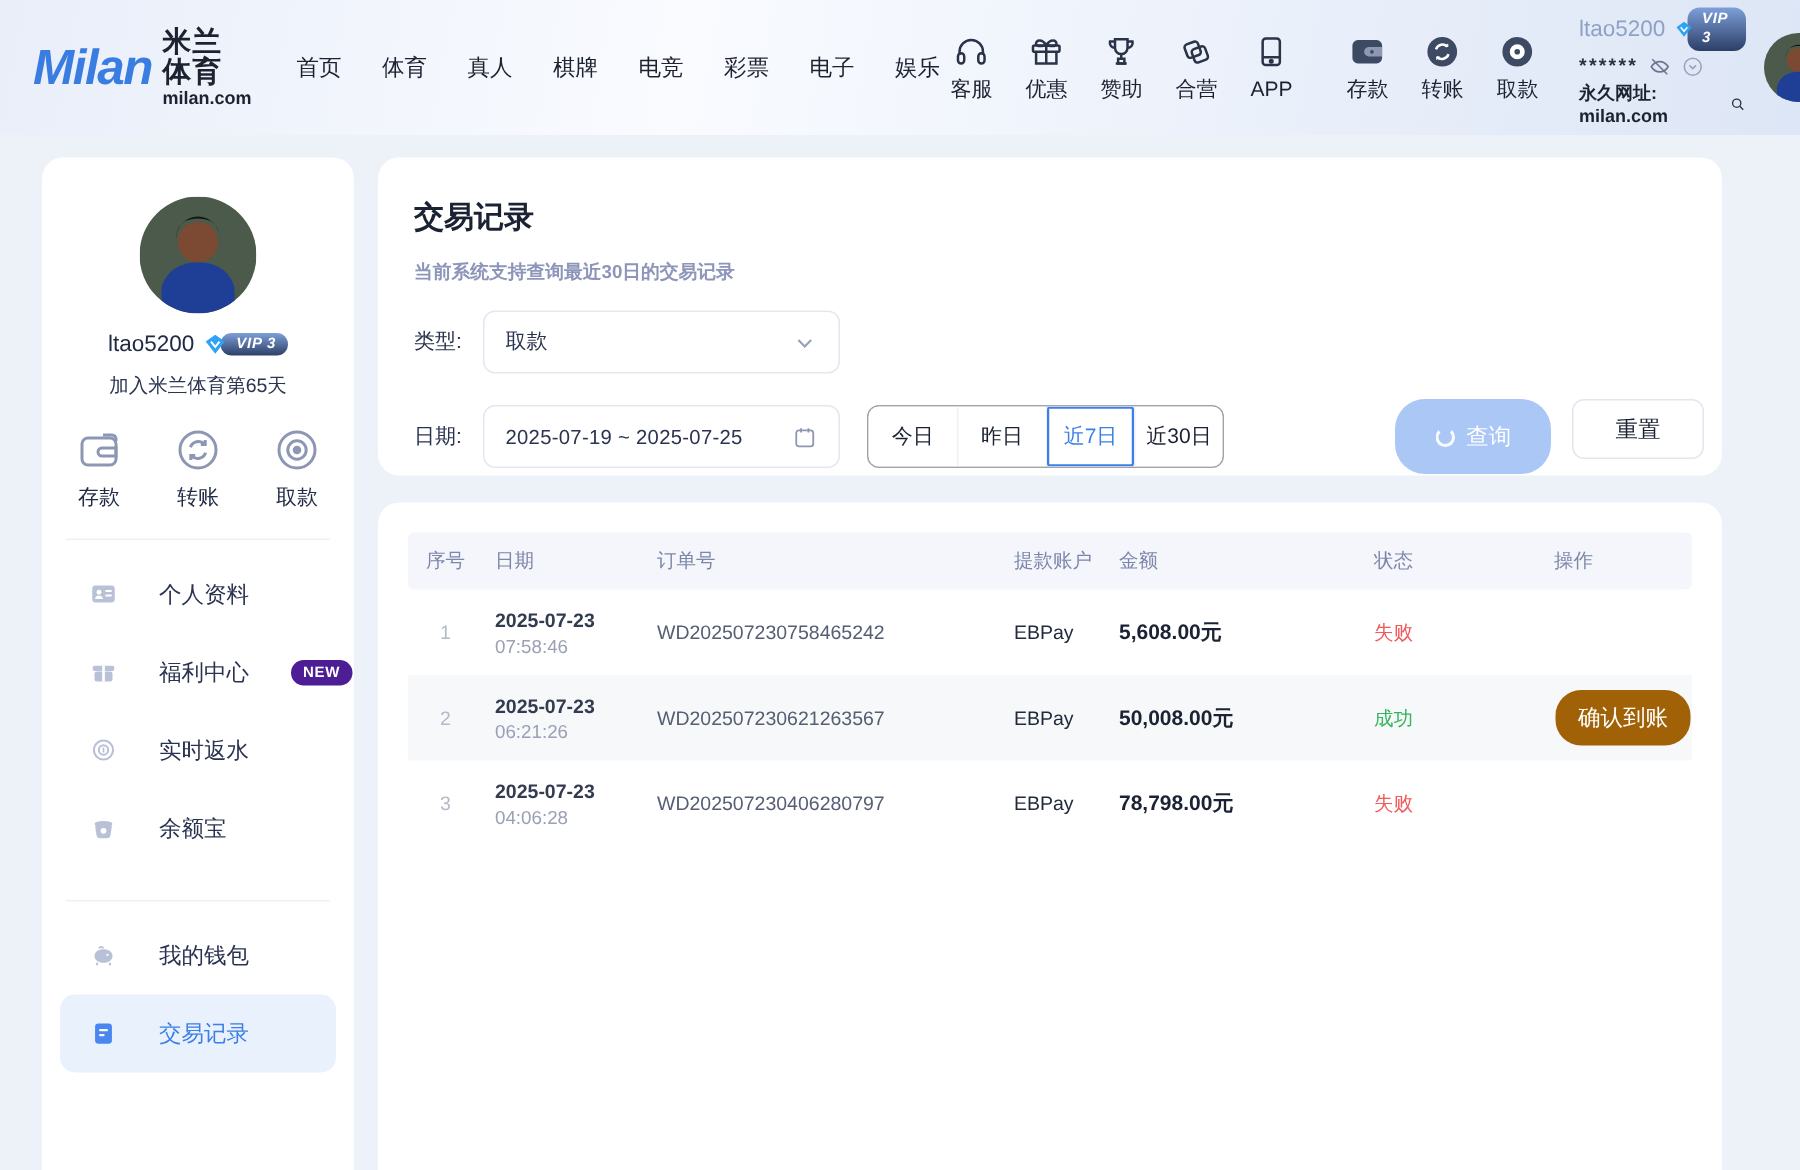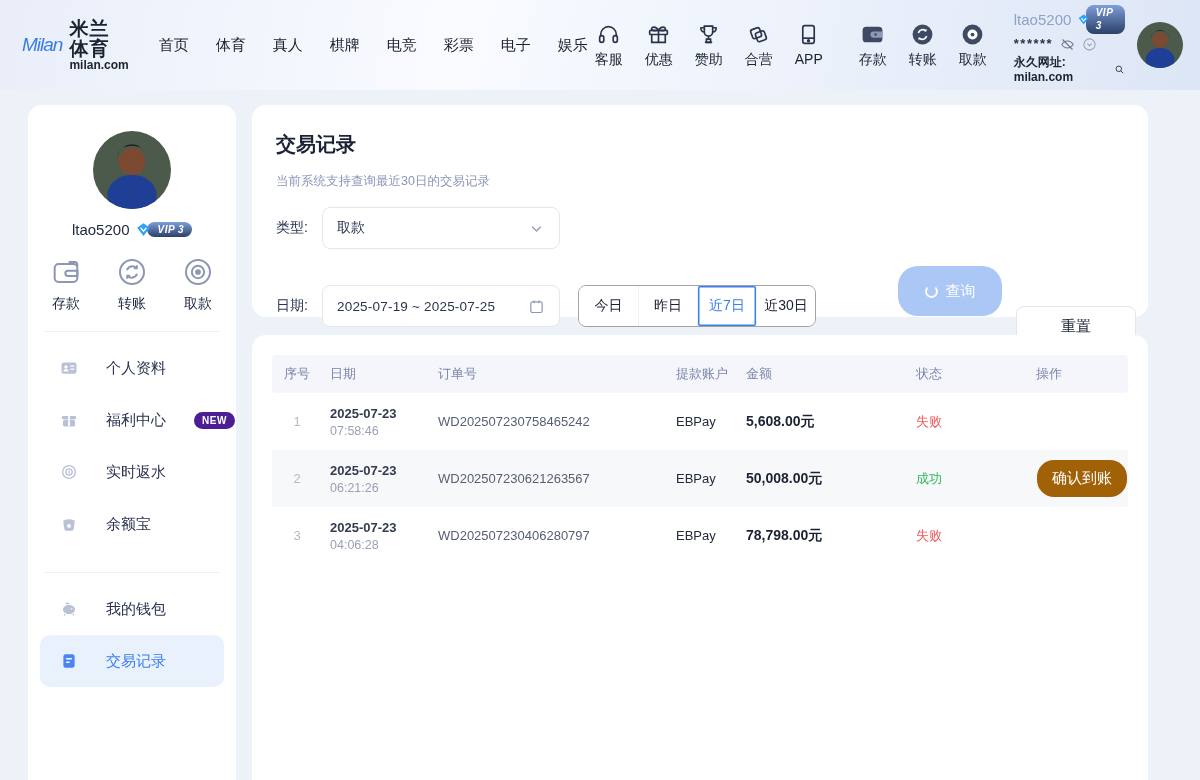--- a/index.html
+++ b/index.html
@@ -5,21 +5,21 @@
   * { margin:0; padding:0; box-sizing:border-box; }
   html,body { width:1200px; height:780px; }
   body { font-family:"Liberation Sans", sans-serif; overflow:hidden; }
   .app { position:relative; width:1200px; height:780px; background:#edf1f8; overflow:hidden; }
 
   
   .navbar { position:absolute; top:0; left:0; width:1200px; height:90px;
             background:linear-gradient(100deg,#e9eef9 0%,#f9fbff 38%,#dde6f6 100%);
             display:flex; align-items:center; padding:0 18px 0 22px; }
   .logo { display:flex; align-items:center; gap:7px; cursor:pointer; }
-  .logo-script { font-style:italic; font-weight:normal; font-size:19px; color:#3a7de0; letter-spacing:-1px; }
+  .logo-script { font-style:italic; font-weight:bold; font-size:33px; color:#3a7de0; letter-spacing:-1px; }
   .logo-text { display:flex; flex-direction:column; line-height:1.05; }
   .logo-cn { font-size:19px; font-weight:bold; color:#1c2230; letter-spacing:1px; }
   .logo-domain { font-size:12px; font-weight:bold; color:#1c2230; }
   .nav-items { display:flex; gap:27px; margin-left:30px; }
   .nav-item { font-size:15px; color:#1c2230; cursor:pointer; white-space:nowrap; }
   .top-right { margin-left:auto; display:flex; align-items:center; }
   .icon-link { display:flex; flex-direction:column; align-items:center; gap:4px; cursor:pointer; width:42px; }
   .icon-link svg { width:25px; height:25px; }
   .icon-link .lbl { font-size:14px; color:#1c2230; white-space:nowrap; }
   .quick-links { display:flex; gap:8px; }
@@ -57,40 +57,40 @@
                cursor:pointer; font-size:15px; color:#2a3350; }
   .menu-item svg { width:18px; height:18px; flex:none; }
   .menu-item.active { margin:0 12px; padding-left:20px; border-radius:10px; background:#e9f1fd; color:#3b7fe8; }
   .badge-new { background:#4c1d95; color:#fff; font-size:10px; font-weight:bold; padding:3px 8px;
                border-radius:9px; letter-spacing:0.5px; }
 
   
   .card { position:absolute; background:#fff; border-radius:14px; }
   .filter-card { left:252px; top:105px; width:896px; height:212px; padding:26px 12px 0 24px; }
   .page-title { font-size:20px; font-weight:bold; color:#1b2233; }
-  .page-subtitle { font-size:12.5px; color:#8d96ba; margin-top:15px; }
+  .page-subtitle { font-size:12.5px; color:#8d96ba; margin-top:15px;font-weight:bold; }
   .form-row { display:flex; align-items:center; margin-top:17px; }
   .form-label { font-size:14px; color:#2a3350; width:46px; flex:none; }
   .select-box, .date-box { width:238px; height:42px; border:1px solid #e3e7f0; border-radius:8px;
         display:flex; align-items:center; padding:0 14px; cursor:pointer; background:#fff; }
   .select-box .val { font-size:14px; color:#2a3350; flex:1; }
   .select-box svg, .date-box svg { width:17px; height:17px; }
   .date-box .val { font-size:13.5px; color:#2a3350; flex:1; letter-spacing:0.2px; }
   .range-group { display:flex; margin-left:18px; border:1px solid #a3a3a3; border-radius:8px; overflow:hidden; height:42px; }
   .range-btn { width:59px; display:flex; align-items:center; justify-content:center; font-size:14px;
                color:#1b2233; cursor:pointer; background:#fff; border-left:1px solid #eef0f5; }
   .range-btn:first-child { border-left:none; }
   .range-btn.active { color:#3b7fe8; box-shadow:inset 0 0 0 1.5px #3b7fe8; border-radius:2px; }
   .filter-actions { display:flex; gap:14px; margin-left:auto; }
   .btn-query { width:104px; height:50px; border-radius:20px; background:#aac7f6; color:#fff; font-size:15px;
                display:flex; align-items:center; justify-content:center; gap:8px; cursor:pointer; border:none; }
   .spinner { width:13px; height:13px; border:2px solid rgba(255,255,255,.95); border-top-color:transparent;
              border-radius:50%; display:inline-block; }
-  .btn-reset { width:120px; height:40px; border-radius:8px; background:#fff; border:1px solid #e2e6ee;
-               color:#1b2233; font-size:15px; display:flex; align-items:center; justify-content:center; cursor:pointer;margin-top:40px; }
+  .btn-reset { width:88px; height:40px; border-radius:8px; background:#fff; border:1px solid #e2e6ee;
+               color:#1b2233; font-size:15px; display:flex; align-items:center; justify-content:center; cursor:pointer; }
 
   
   .table-card { left:252px; top:335px; width:896px; height:470px; padding:20px; }
   .tbl-header, .tbl-row { display:grid; grid-template-columns:50px 108px 238px 70px 170px 120px 1fr; align-items:center; }
   .tbl-header { height:38px; background:#f4f6fb; border-radius:4px; }
   .tbl-header .th { font-size:13px; color:#7c86aa; padding-left:8px; }
   .th-no { text-align:center; padding-left:0 !important; }
   .tbl-row { height:57px; }
   .tbl-row.alt { background:#f7f8fa; }
   .td { padding-left:8px; }
@@ -264,20 +264,21 @@
     <div class="side-name-row">
       <span class="side-name">ltao5200</span>
       <span class="vip-badge">
         <svg viewBox="0 0 24 24">
             <polygon points="12,3 21,9.5 12,21 3,9.5" fill="#2ea2f5"></polygon>
             <path d="M8 9.5l4 5 4-5" stroke="#fff" stroke-width="1.8" fill="none"></path>
           </svg>
         <span class="vip-pill">VIP 3</span>
       </span>
     </div>
+    <div class="side-joined">加入米兰体育第65天</div>
 
     <div class="quick-actions">
       <div class="qa-item">
         <svg class="ic-side" viewBox="0 0 24 24" fill="none" stroke="currentColor" stroke-width="1.5">
             <path d="M14 4.5h4.5a2 2 0 0 1 2 2v1"></path>
             <rect x="3.5" y="6" width="17" height="13.5" rx="3"></rect>
             <path d="M13.5 11h7v4h-7a2 2 0 0 1 0-4z"></path>
           </svg>
         <span class="lbl">存款</span>
       </div>

